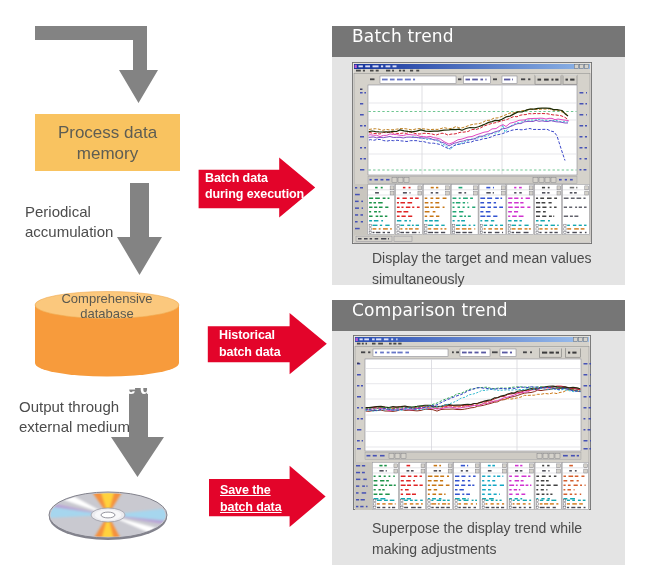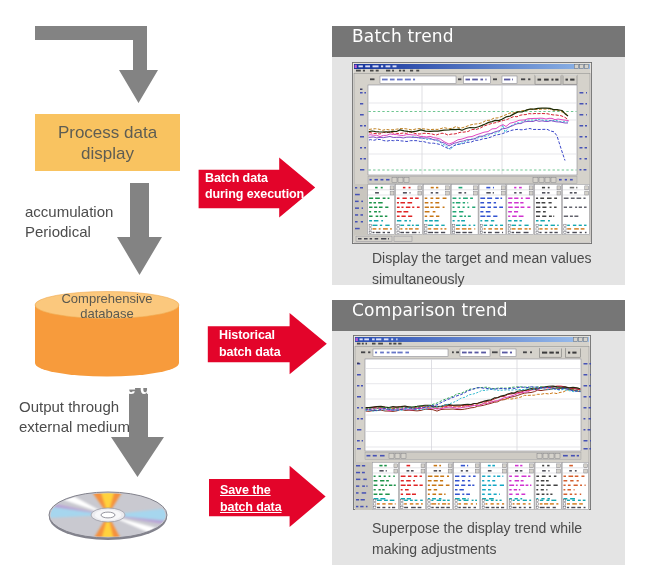--- a/index.html
+++ b/index.html
@@ -63,26 +63,26 @@
           <path d="M108,515 L160,529 L152,534 Z" fill="#ffffff"></path>
         </g>
         <ellipse cx="108" cy="515" rx="17" ry="7" fill="#ececf0" stroke="#9a9aa4" stroke-width="0.8"></ellipse>
         <ellipse cx="108" cy="515" rx="13" ry="5.2" fill="#f7f7f9"></ellipse>
         <ellipse cx="108" cy="515" rx="7" ry="2.9" fill="#ffffff" stroke="#8a8a94" stroke-width="0.9"></ellipse>
       </g>
     </svg>
 
   <div class="node-box" style="background: rgb(249, 195, 96); color: rgb(94, 93, 83);">
     <span>Process data</span>
-    <span>display</span>
+    <span>memory</span>
   </div>
 
   <div class="side-label" style="left: 25px; top: 202px; color: rgb(76, 76, 76);">
+    <div>Periodical</div>
     <div>accumulation</div>
-    <div>Periodical</div>
   </div>
 
   <div class="cyl-top-label" style="color: rgb(90, 89, 80);">
     <div>Comprehensive</div>
     <div>database</div>
   </div>
   <div class="cyl-body-label" style="color: rgb(255, 255, 255); margin-top: 48px;">Accumulate data</div>
 
   <div class="side-label" style="left: 19px; top: 397px; color: rgb(76, 76, 76);">
     <div>Output through</div>

